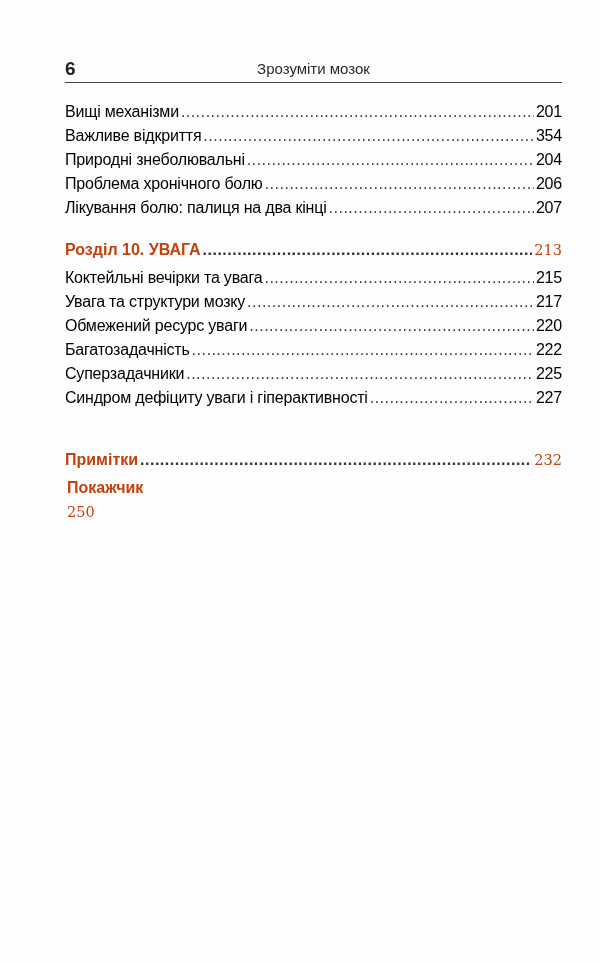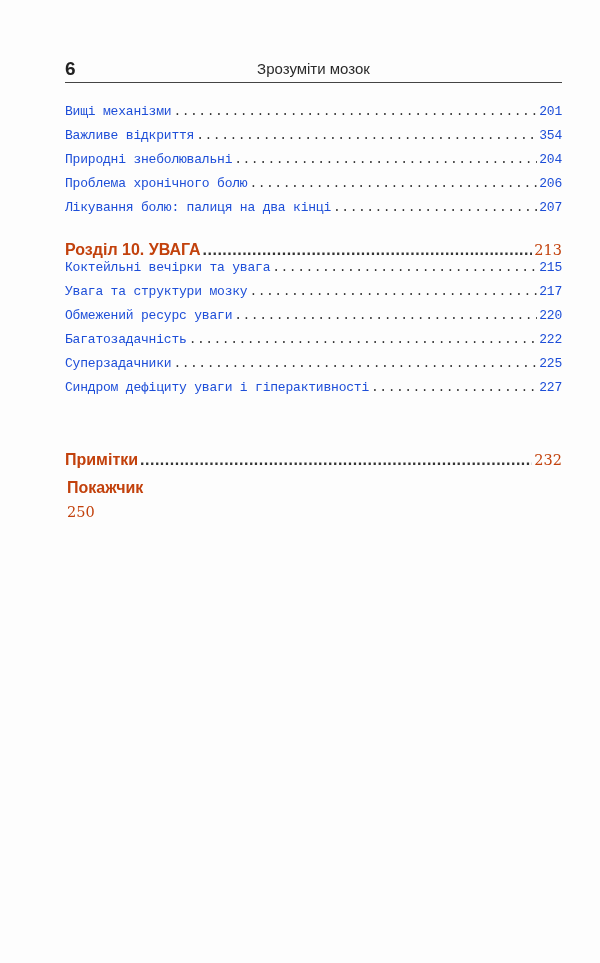--- a/index.html
+++ b/index.html
@@ -11,21 +11,21 @@
   .header {
     position: absolute; top: 58px; left: 0; width: 497px; height: 24px;
     border-bottom: 1.5px solid #444;
     font-family: "Liberation Sans", sans-serif;
   }
   .folio { position: absolute; left: 0; top: 0; font-size: 19px; font-weight: bold; color: #222; }
   .running-title { position: absolute; left: 0; right: 0; top: 2px; text-align: center; font-size: 15px; color: #2a2a2a; }
   .toc { position: absolute; left: 0; width: 497px; }
   .row {
     display: flex; align-items: baseline; height: 24px; line-height: 24px;
-    font-family: Liberation Mono, monospace; font-size: 13px; color: #1d4ed8;
+    font-family: Liberation Sans, sans-serif; font-size: 16px; color: #000000;
     letter-spacing: -0.2px;
   }
   .row .title { white-space: nowrap; }
   .row .leader {
     flex: 1; overflow: hidden; white-space: nowrap; margin: 0 2px;
     color: #333;
   }
   .row .leader::after {
     content: "..................................................................................................................................................................................................";
     letter-spacing: 0.5px;
@@ -72,21 +72,21 @@
   </div>
 
   <div class="toc" style="top:238px;">
     <div class="row bold">
         <span class="title">Розділ 10. УВАГА</span>
         <span class="leader"></span>
         <span class="page-num">213</span>
       </div>
   </div>
 
-  <div class="toc" style="top:256px;">
+  <div class="toc" style="top:266px;">
     <div class="row">
         <span class="title">Коктейльні вечірки та увага</span>
         <span class="leader"></span>
         <span class="page-num">215</span>
       </div>
     <div class="row">
         <span class="title">Увага та структури мозку</span>
         <span class="leader"></span>
         <span class="page-num">217</span>
       </div>

